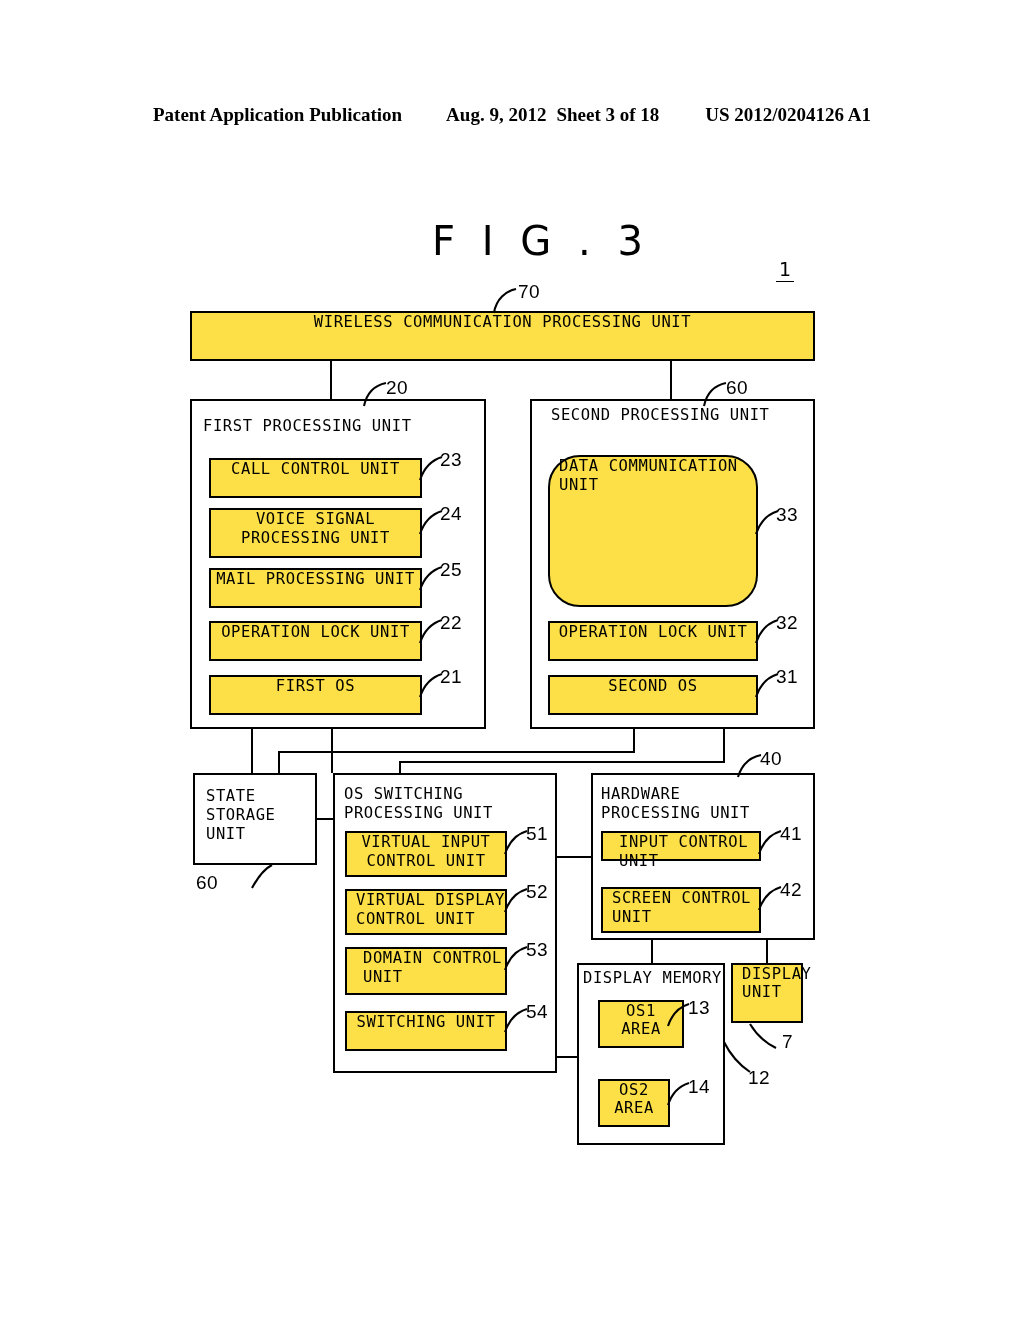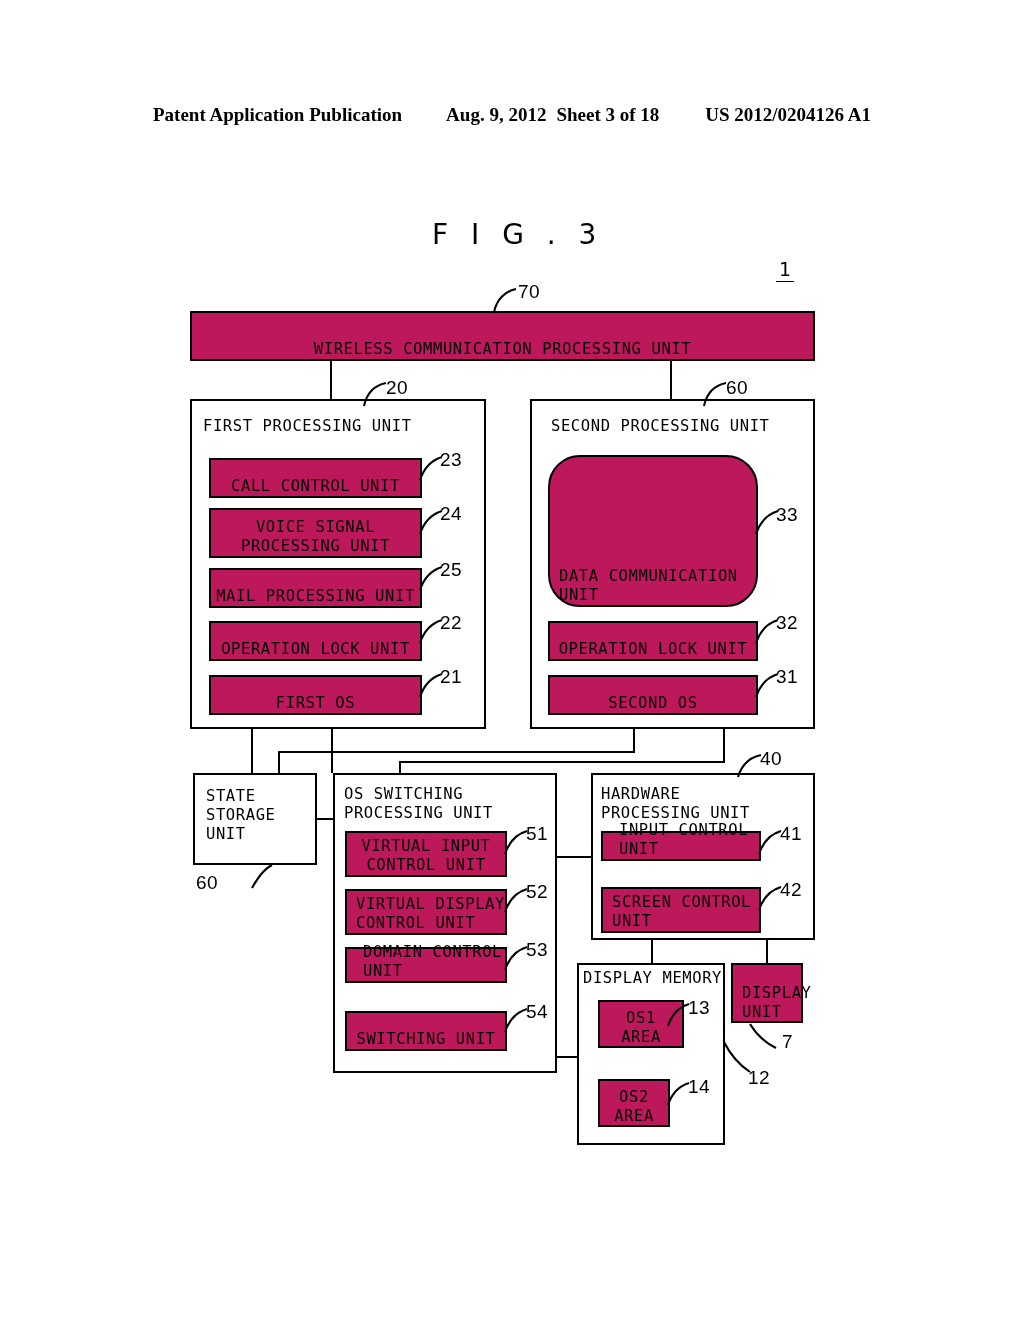--- a/index.html
+++ b/index.html
@@ -23,38 +23,38 @@
     margin-top:16px;
   }
   .hdr .s1{margin-right:44px;}
   .hdr .s2{margin-right:10px;}
   .hdr .s3{margin-right:46px;}
 
   
   .figtitle{
     position:absolute;left:432px;top:218px;
     font-family:"DejaVu Sans","Liberation Sans",sans-serif;
-    font-size:28px;letter-spacing:7px;font-weight:400;
+    font-size:40px;letter-spacing:7px;font-weight:400;
   }
   .topnum{
     position:absolute;left:776px;top:258px;
     font-family:"DejaVu Sans","Liberation Sans",sans-serif;
     font-size:19px;
     border-bottom:1.6px solid #000;padding:0 3px 1px 3px;
   }
 
   
   .box{
     position:absolute;border:2.2px solid #000;background:#fff;
     box-sizing:border-box;
   }
   .ibox{
-    position:absolute;border:2.2px solid #000;background:#be185d;
+    position:absolute;border:2.2px solid #000;background:#fde047;
     box-sizing:border-box;
-    display:flex;align-items:flex-end;
+    display:flex;align-items:flex-start;
     font-size:15.5px;letter-spacing:0.6px;
     line-height:1.22;
   }
   .ibox.ctr{justify-content:center;text-align:center;}
   .ibox.lft{justify-content:flex-start;text-align:left;padding-left:9px;}
 
   .boxlabel{
     position:absolute;
     font-size:15.5px;letter-spacing:0.6px;line-height:1.22;
     white-space:pre-line;
@@ -144,21 +144,21 @@
   <div class="ibox ctr" style="left:209px;top:675px;width:213px;height:40px;">
     <span>FIRST OS</span>
   </div>
   <svg class="lead" style="left:418px;top:669px;width:40px;height:32px;">
     <path d="M2,28 C6,16 14,8 24,5"></path>
   </svg>
   <div class="ref" style="left:440px;top:666px;">21</div>
 
   <div class="box" style="left:530px;top:399px;width:285px;height:330px;">
   </div>
-  <div class="boxlabel" style="left:551px;top:417px;">SECOND PROCESSING UNIT</div>
+  <div class="boxlabel" style="left:551px;top:406px;">SECOND PROCESSING UNIT</div>
   <svg class="lead" style="left:702px;top:378px;width:46px;height:30px;">
     <path d="M2,28 C5,14 14,7 24,5"></path>
   </svg>
   <div class="ref" style="left:726px;top:377px;">60</div>
 
   <div class="ibox lft" style="left:548px;top:455px;width:210px;height:152px;border-radius:32px;">
     <span style="white-space:pre-line;">DATA COMMUNICATION
 UNIT</span>
   </div>
   <svg class="lead" style="left:754px;top:506px;width:40px;height:32px;">
@@ -222,21 +222,21 @@
 
   <div class="ibox lft" style="left:345px;top:889px;width:162px;height:46px;">
     <span style="white-space:pre-line;">VIRTUAL DISPLAY
 CONTROL UNIT</span>
   </div>
   <svg class="lead" style="left:503px;top:884px;width:40px;height:32px;">
     <path d="M2,28 C6,16 14,8 24,5"></path>
   </svg>
   <div class="ref" style="left:526px;top:881px;">52</div>
 
-  <div class="ibox lft" style="left:345px;top:947px;width:162px;height:36px;padding-left:16px;">
+  <div class="ibox lft" style="left:345px;top:947px;width:162px;height:48px;padding-left:16px;">
     <span style="white-space:pre-line;">DOMAIN CONTROL
 UNIT</span>
   </div>
   <svg class="lead" style="left:503px;top:942px;width:40px;height:32px;">
     <path d="M2,28 C6,16 14,8 24,5"></path>
   </svg>
   <div class="ref" style="left:526px;top:939px;">53</div>
 
   <div class="ibox ctr" style="left:345px;top:1011px;width:162px;height:40px;">
     <span>SWITCHING UNIT</span>

